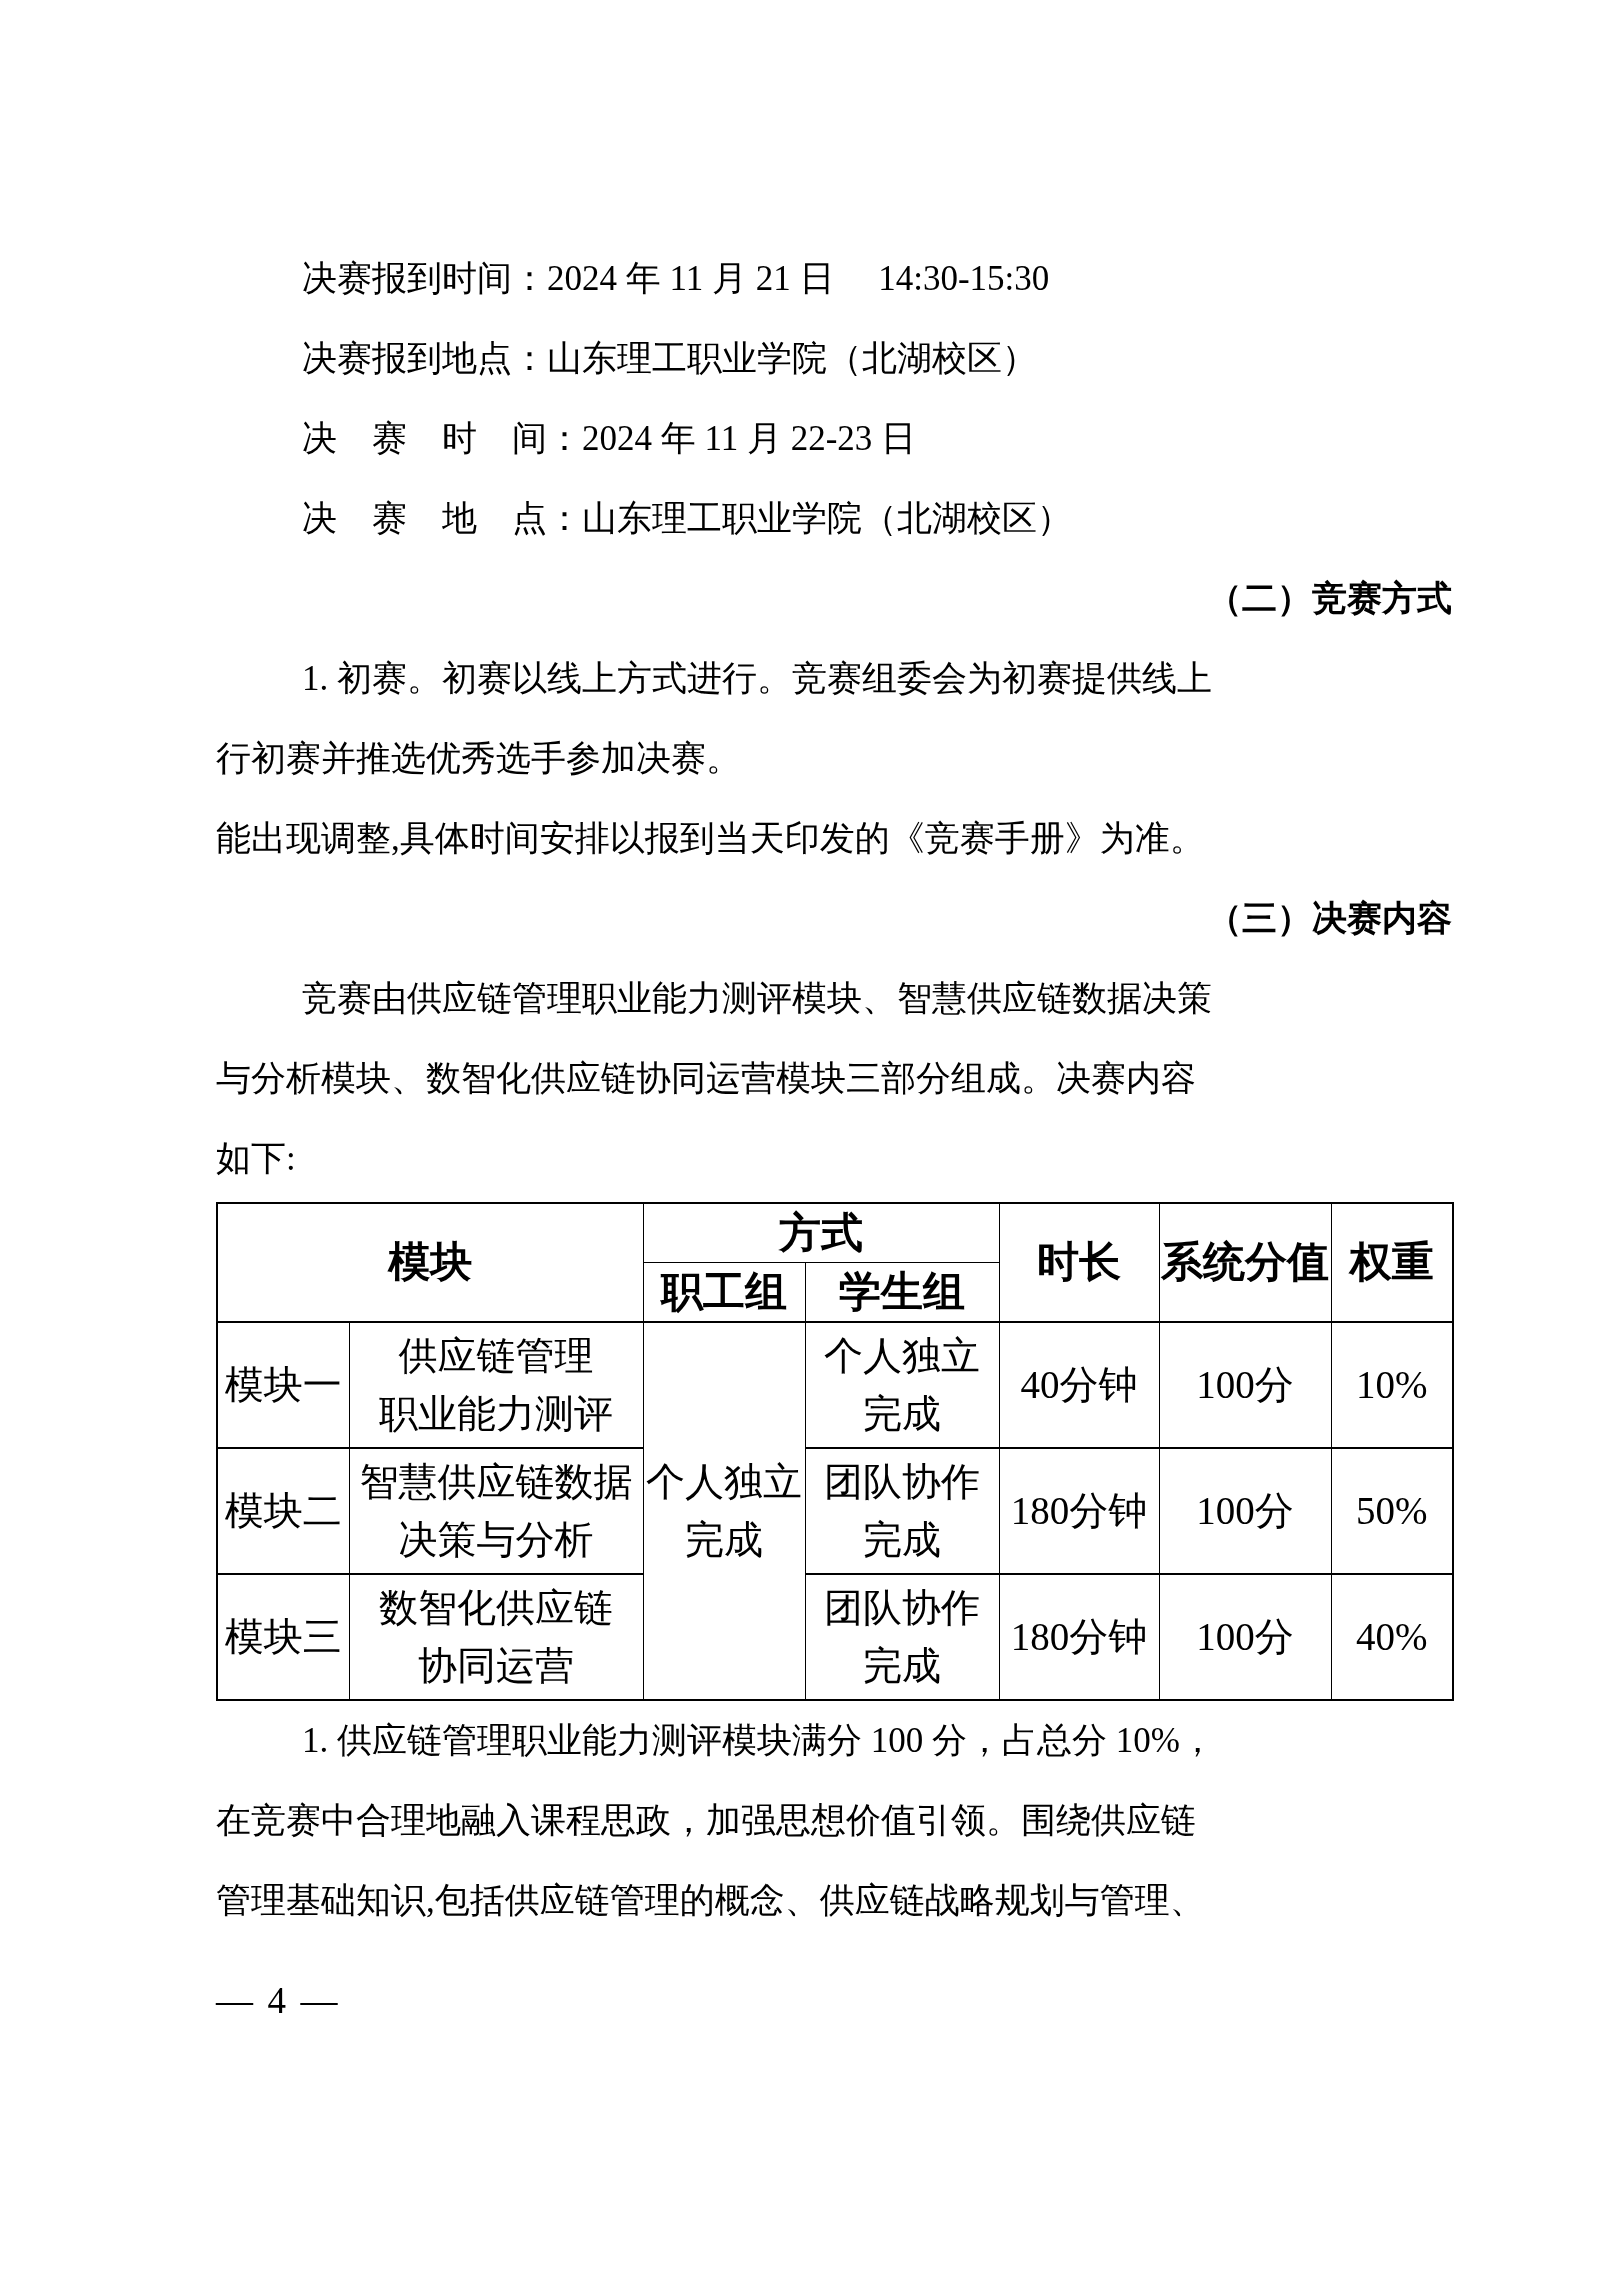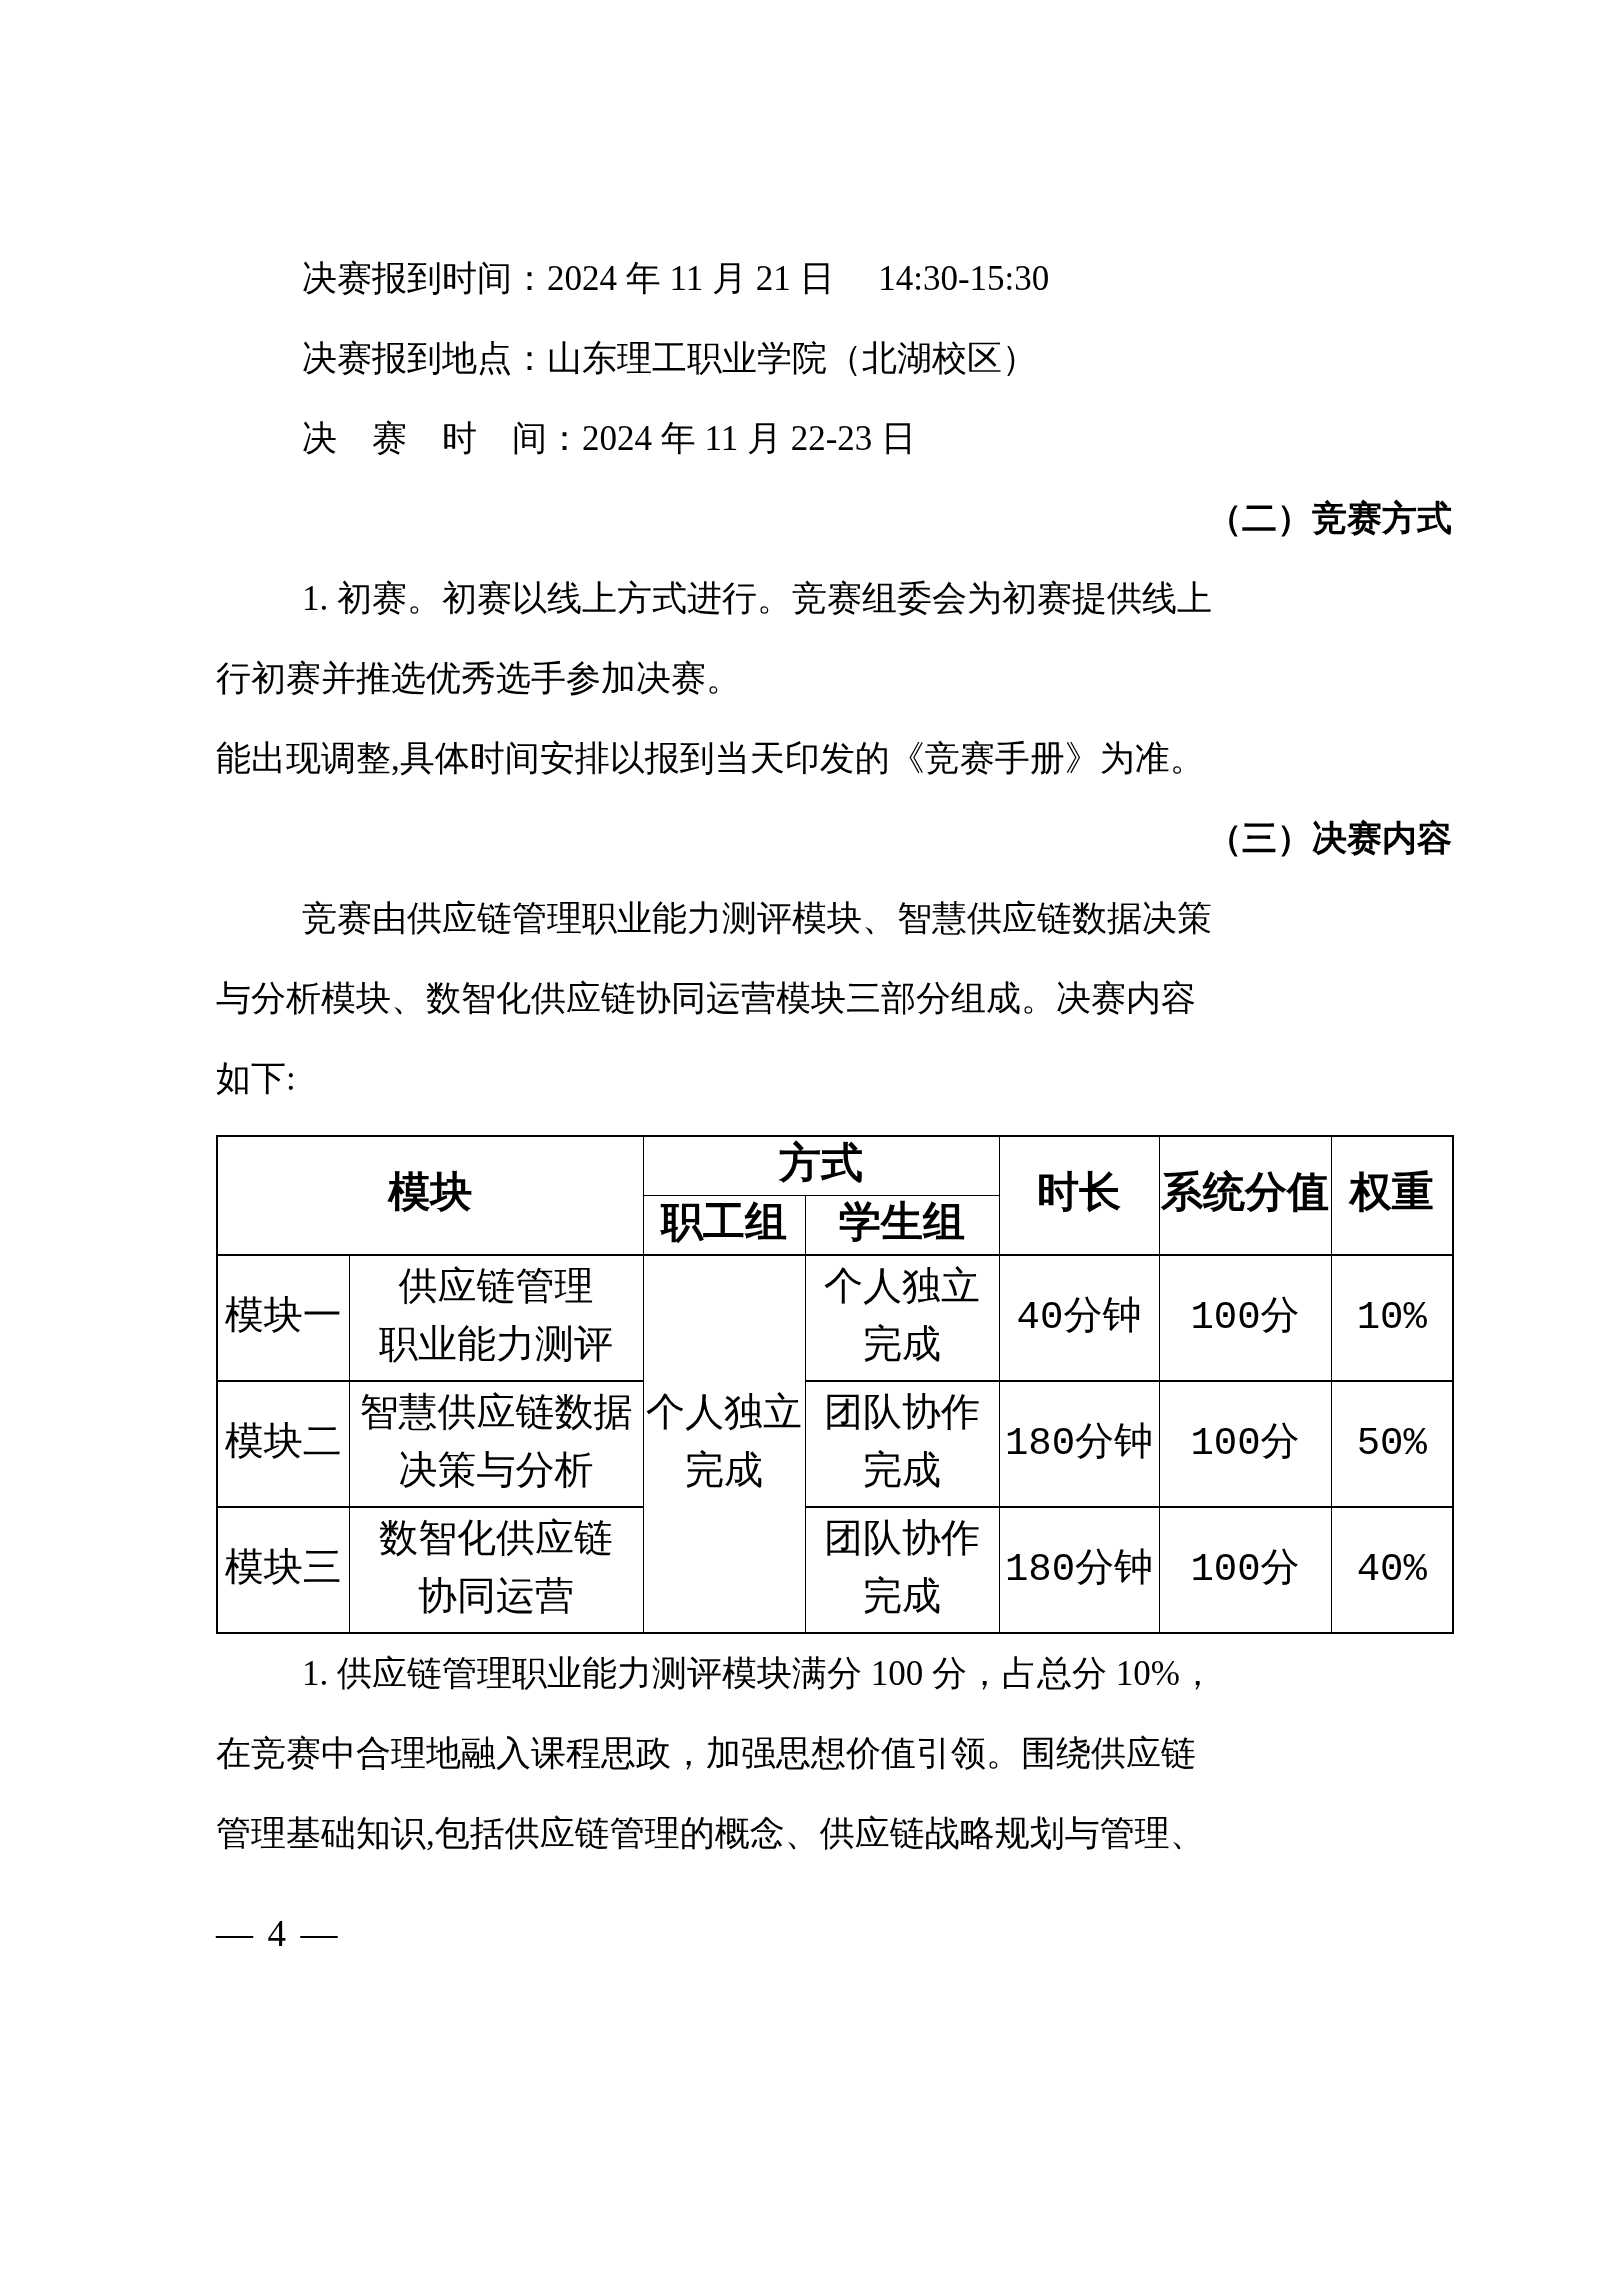--- a/index.html
+++ b/index.html
@@ -19,22 +19,21 @@
     line-height:80px;
     white-space:nowrap;
   }
   .ln.indent{ text-indent:86px; }
   .ln.bold{ font-weight:bold;text-align:right; }
   table.mod{
     border-collapse:collapse;
     table-layout:fixed;
     width:1237px;
     border:2.6px solid #000000;
-    margin-top:16px;
-    font-family:Liberation Mono, monospace;
+    margin-top:3px;
   }
   table.mod th, table.mod td{
     border:1.3px solid #000000;
     text-align:center;
     vertical-align:middle;
     padding:0;
     overflow:hidden;
   }
   table.mod thead th{
     font-weight:bold;
@@ -56,20 +55,21 @@
   }
 </style>
 </head>
 <body>
 
 <div class="page">
 
   <div class="ln indent">决赛报到时间：2024 年 11 月 21 日　 14:30-15:30</div>
   <div class="ln indent">决赛报到地点：山东理工职业学院（北湖校区）</div>
   <div class="ln indent">决　赛　时　间：2024 年 11 月 22-23 日</div>
+  <div class="ln indent">决　赛　地　点：山东理工职业学院（北湖校区）</div>
   <div class="ln indent bold">（二）竞赛方式</div>
   <div class="ln indent">1. 初赛。初赛以线上方式进行。竞赛组委会为初赛提供线上</div>
   <div class="ln">行初赛并推选优秀选手参加决赛。</div>
   <div class="ln">能出现调整,具体时间安排以报到当天印发的《竞赛手册》为准。</div>
   <div class="ln indent bold">（三）决赛内容</div>
   <div class="ln indent">竞赛由供应链管理职业能力测评模块、智慧供应链数据决策</div>
   <div class="ln">与分析模块、数智化供应链协同运营模块三部分组成。决赛内容</div>
   <div class="ln">如下:</div>
 
   <table class="mod">

